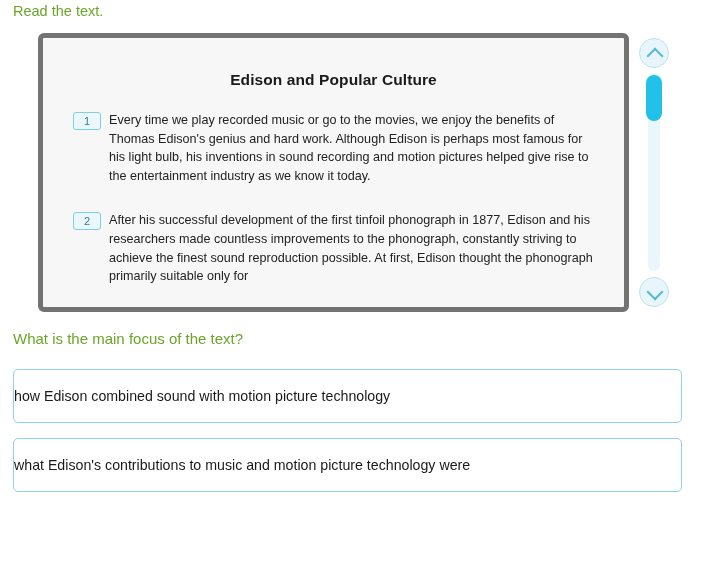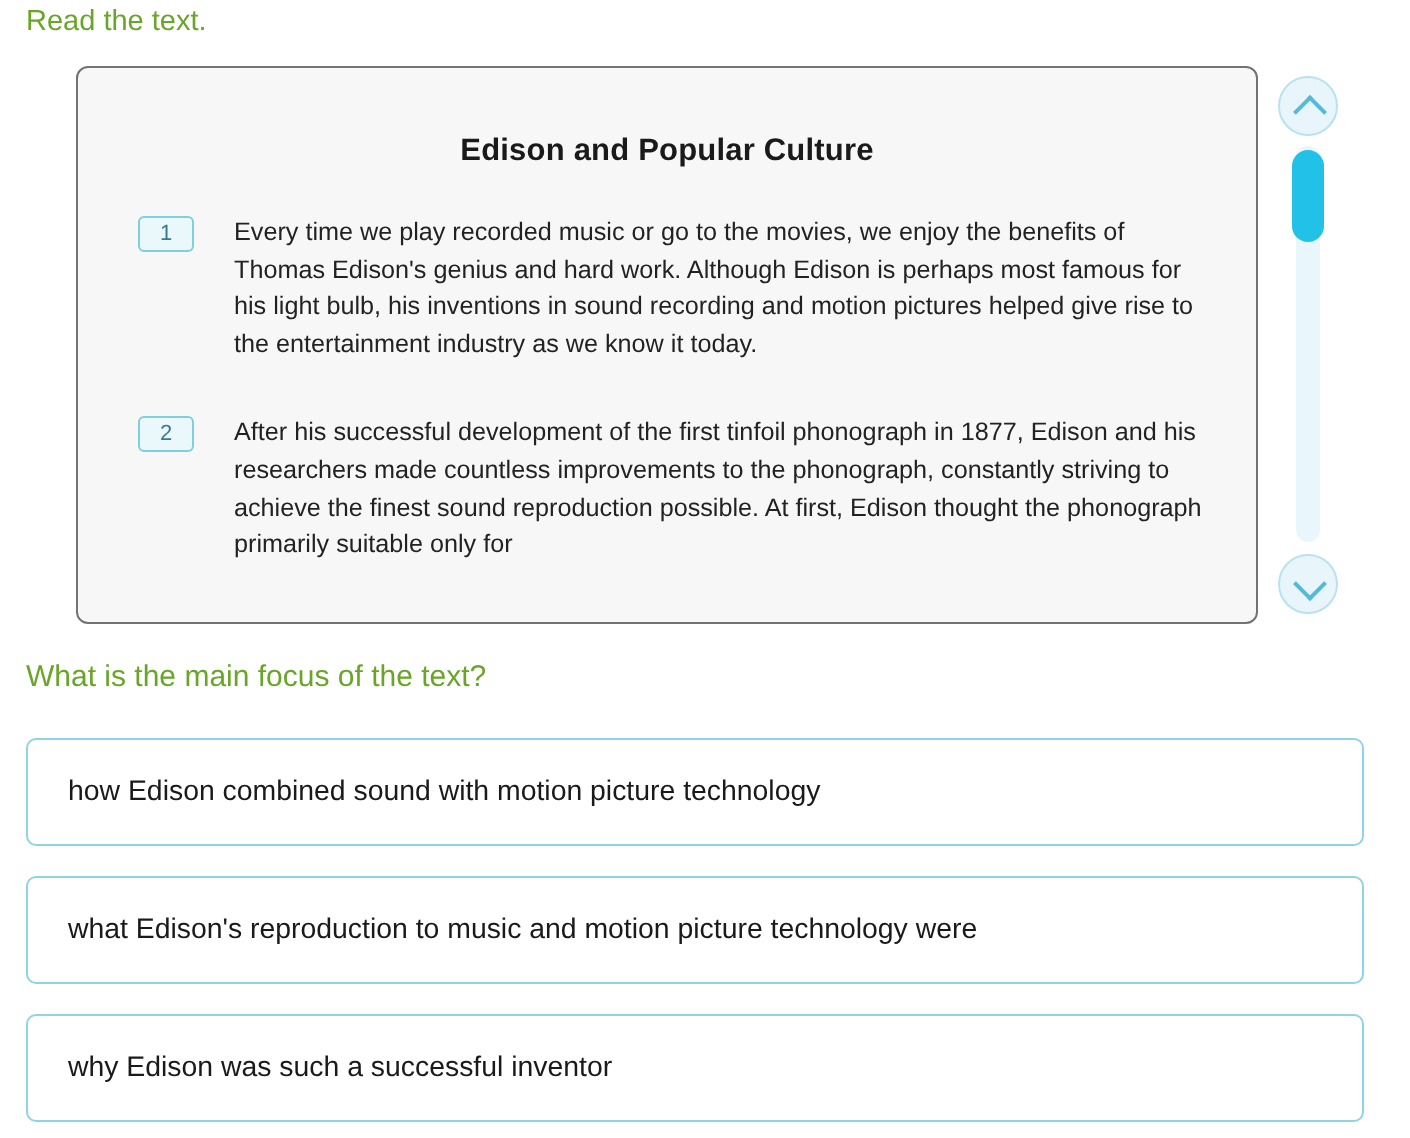--- a/index.html
+++ b/index.html
@@ -34,21 +34,21 @@
     width: 593px;
     height: 281px;
   }
   .passage-box {
     position: absolute;
     left: 0;
     top: 0;
     width: 591px;
     height: 279px;
     box-sizing: border-box;
-    border: 1px solid #737373;
+    border: 5px solid #737373;
     border-radius: 6px;
     background: #f7f7f7;
     overflow: hidden;
   }
   .passage-title {
     text-align: center;
     font-size: 15.5px;
     font-weight: bold;
     color: #1a1a1a;
     margin-top: 33px;
@@ -70,21 +70,20 @@
     background: #eaf7fb;
     color: #3a7a90;
     font-size: 11px;
     line-height: 16px;
     text-align: center;
   }
   .para-text {
     font-size: 12.6px;
     line-height: 18.6px;
     color: #222;
-    margin-left: 12px;
   }
   .para-2 { margin-top: 26px; }
 
   
   .scrollbar {
     position: absolute;
     left: 599px;
     top: 0;
     width: 34px;
     height: 279px;
@@ -147,21 +146,20 @@
   .choice {
     box-sizing: border-box;
     width: 669px;
     height: 54px;
     border: 1px solid #8fd4e6;
     border-radius: 5px;
     background: #ffffff;
     margin-bottom: 15px;
     display: flex;
     align-items: center;
-    padding-left: 20px;
     font-size: 14.2px;
     color: #1a1a1a;
   }
 </style>
 </head>
 <body>
 
 <div class="page">
 
   <div class="instruction">Read the text.</div>
@@ -190,17 +188,16 @@
       <div class="scroll-btn down">
         <span class="chev down"></span>
       </div>
     </div>
   </div>
 
   <div class="question">What is the main focus of the text?</div>
 
   <div class="choices">
     <div class="choice">how Edison combined sound with motion picture technology</div>
-    <div class="choice">what Edison's reproduction to music and motion picture technology were</div>
-    <div class="choice">why Edison was such a successful inventor</div>
+    <div class="choice">what Edison's contributions to music and motion picture technology were</div>
   </div>
 
 </div>
 
 </body></html>

